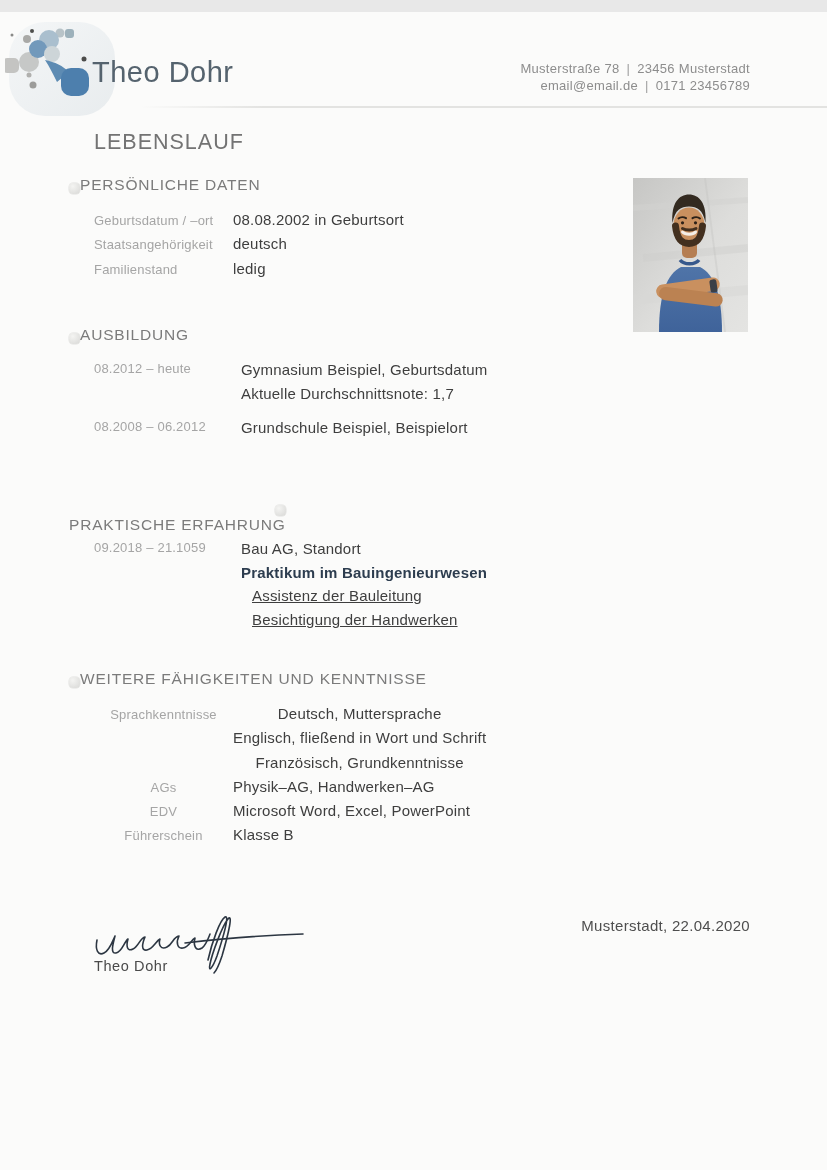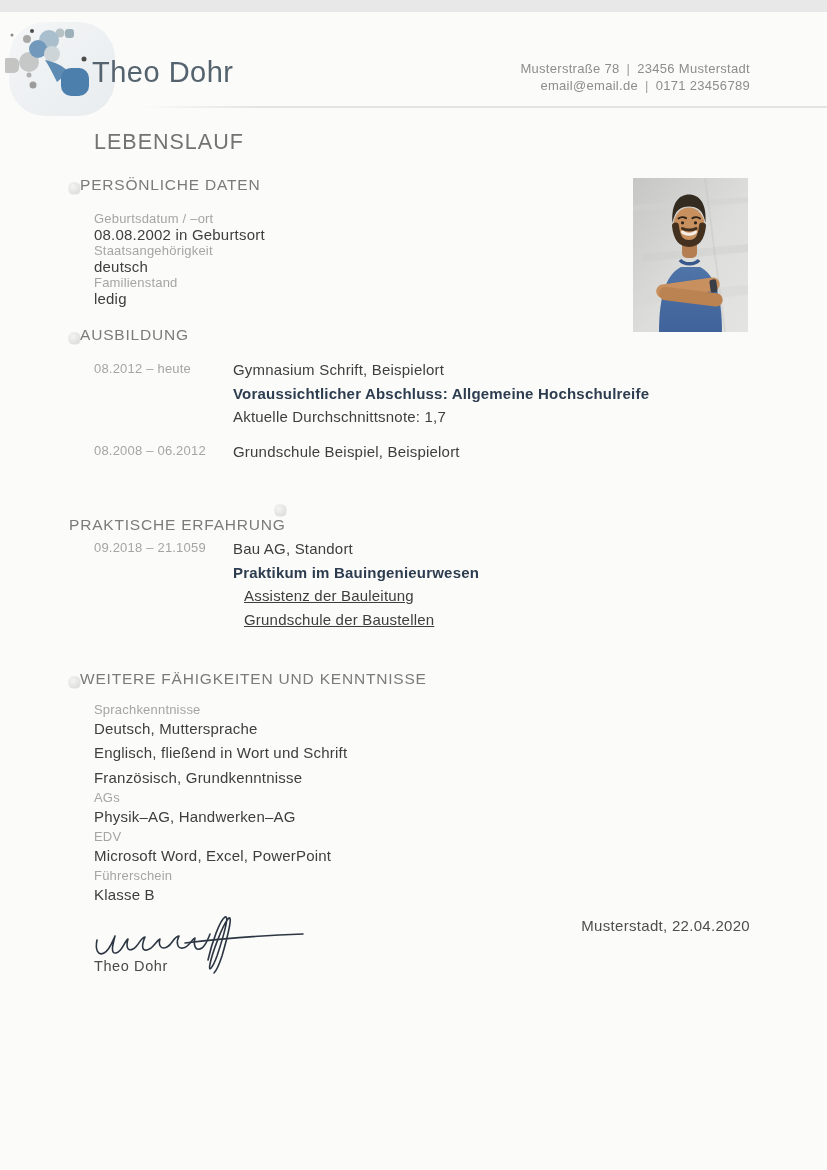--- a/index.html
+++ b/index.html
@@ -41,30 +41,30 @@
     box-shadow:0 0 0 .5px #e2e2e0;
   }
   .section-header .txt{font-size:15.5px;color:#7b7b7b;letter-spacing:.8px;}
   .sh-personal{top:164px;}
   .sh-education{top:314px;}
   .sh-experience{top:493px;flex-direction:column;}
   .sh-skills{top:658px;}
   
   .kv-block{position:absolute;left:94px;right:60px;}
   .personal-block{top:199px;}
-  .skills-block{top:690px;}
-  .kv-row{display:flex;align-items:baseline;min-height:24.3px;flex-direction:column;}
+  .skills-block{top:690px;text-align:center;}
+  .kv-row{display:flex;align-items:baseline;min-height:24.3px;}
   .kv-label{width:139px;flex:none;font-size:13px;color:#a5a5a5;letter-spacing:.2px;}
   .kv-value{font-size:15px;color:#3e3e3e;letter-spacing:.2px;}
   .kv-values{font-size:15px;color:#3e3e3e;letter-spacing:.2px;line-height:24.3px;}
   
   .entry-block{position:absolute;left:94px;right:60px;}
   .edu-block{top:346px;}
   .exp-block{top:525px;}
-  .entry{display:flex;margin-bottom:11px;}
+  .entry{display:flex;margin-bottom:11px;gap:8px;}
   .entry-period{width:139px;flex:none;font-size:13px;color:#a5a5a5;padding-top:3px;letter-spacing:.2px;}
   .entry-lines{font-size:15px;color:#3e3e3e;line-height:23.6px;letter-spacing:.2px;}
   .bold-navy{font-weight:bold;color:#2d3d4f;}
   .task{padding-left:11px;text-decoration:underline;}
   
   .photo{position:absolute;left:633px;top:166px;width:115px;height:154px;}
   
   .place-date{position:absolute;right:77px;top:905px;font-size:15px;color:#4e4e4e;letter-spacing:.3px;}
   .signature-svg{position:absolute;left:90px;top:900px;width:220px;height:64px;pointer-events:none;}
   .signed-name{position:absolute;left:94px;top:946px;font-size:14.5px;color:#4a4a4a;letter-spacing:.6px;}
@@ -181,22 +181,21 @@
 
   <div class="section-header sh-education">
     <span class="bullet"></span>
     <span class="txt">AUSBILDUNG</span>
   </div>
 
   <div class="entry-block edu-block">
     <div class="entry">
       <div class="entry-period">08.2012 – heute</div>
       <div class="entry-lines">
-        <div>Gymnasium Schrift, Beispielort</div>
-        <div class="bold-navy">Voraussichtlicher Abschluss: Allgemeine Hochschulreife</div>
+        <div>Gymnasium Beispiel, Geburtsdatum</div>
         <div>Aktuelle Durchschnittsnote: 1,7</div>
       </div>
     </div>
     <div class="entry">
       <div class="entry-period">08.2008 – 06.2012</div>
       <div class="entry-lines">
         <div>Grundschule Beispiel, Beispielort</div>
       </div>
     </div>
   </div>
@@ -206,21 +205,21 @@
     <span class="txt">PRAKTISCHE ERFAHRUNG</span>
   </div>
 
   <div class="entry-block exp-block">
     <div class="entry">
       <div class="entry-period">09.2018 – 21.1059</div>
       <div class="entry-lines">
         <div>Bau AG, Standort</div>
         <div class="bold-navy">Praktikum im Bauingenieurwesen</div>
         <div class="task">Assistenz der Bauleitung</div>
-        <div class="task">Grundschule der Baustellen</div>
+        <div class="task">Besichtigung der Handwerken</div>
       </div>
     </div>
   </div>
 
   <div class="section-header sh-skills">
     <span class="bullet"></span>
     <span class="txt">WEITERE FÄHIGKEITEN UND KENNTNISSE</span>
   </div>
 
   <div class="kv-block skills-block">

